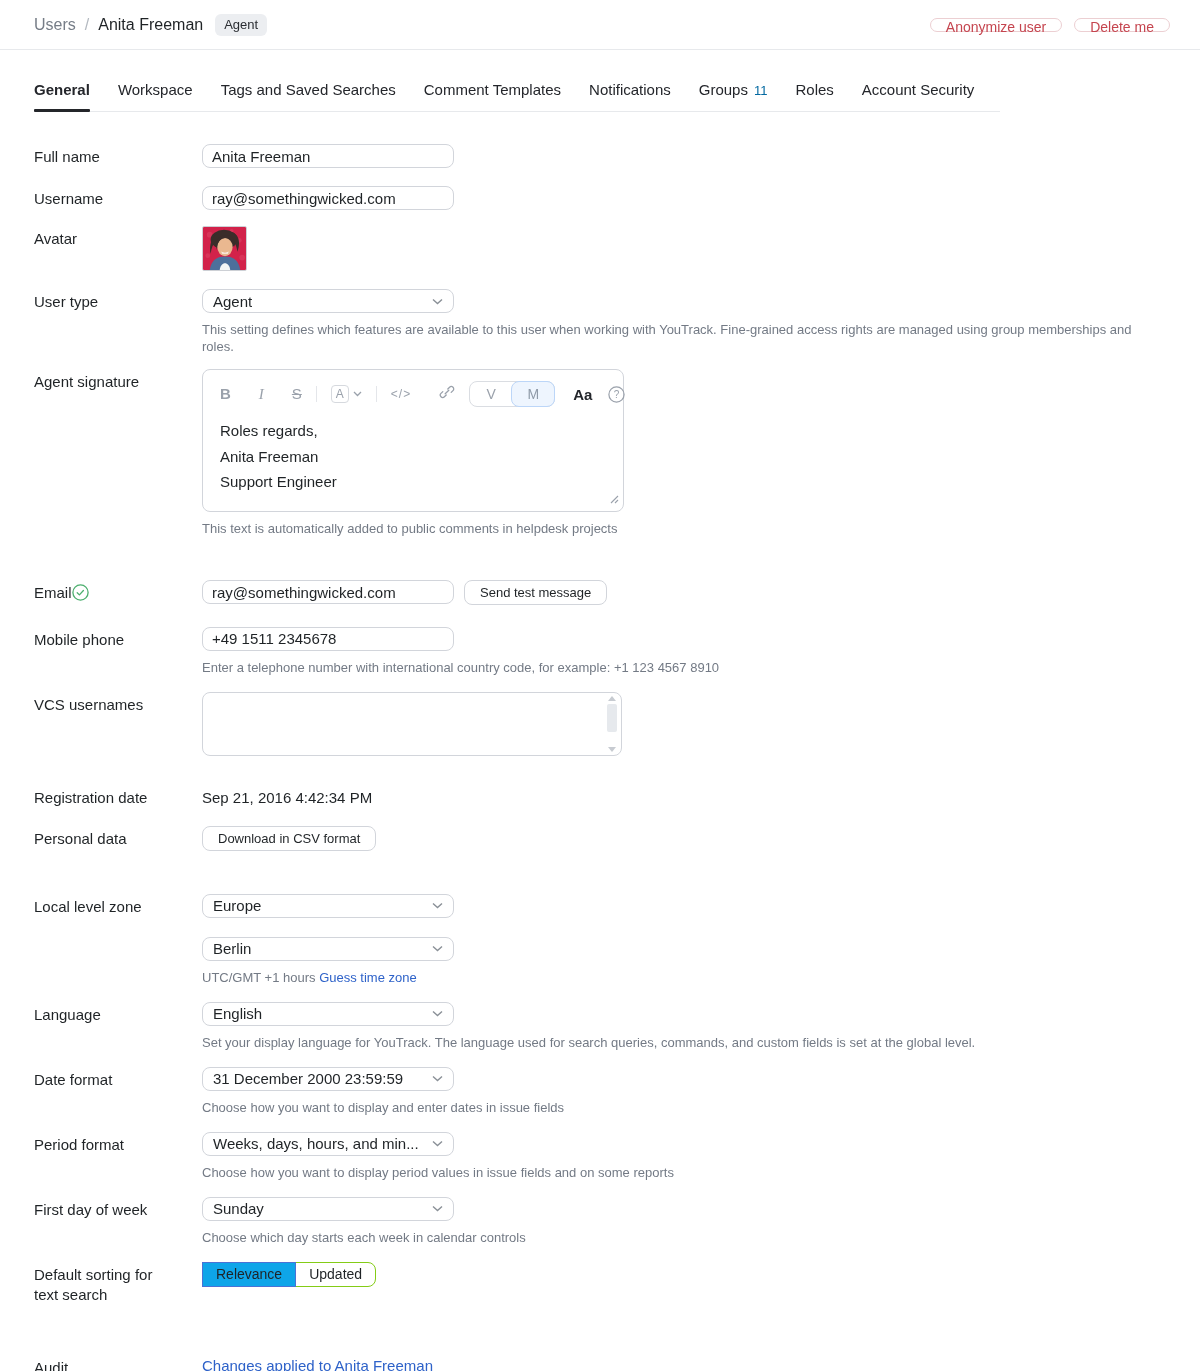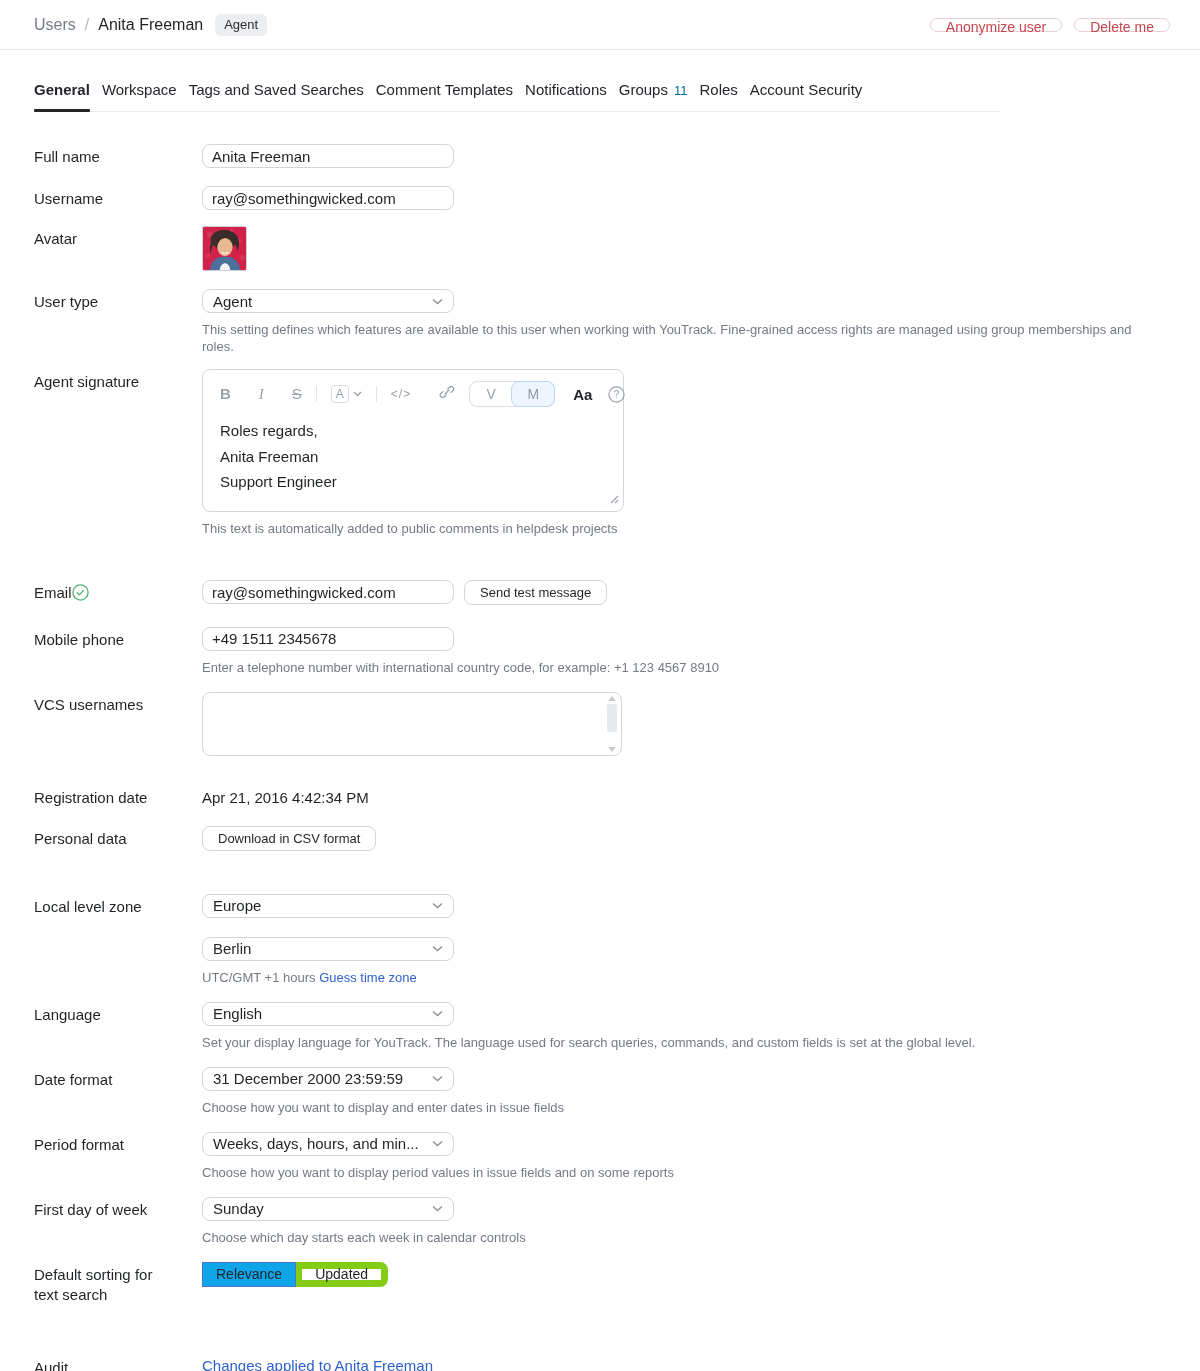--- a/index.html
+++ b/index.html
@@ -26,21 +26,21 @@
   }
   .header-actions { display: flex; gap: 12px; }
   .danger-btn {
     background: #fff; border: 1px solid #eccfd2; color: #c5454f;
     border-radius: 8px; height: 14px; padding: 0 15px; font-size: 14px;
     font-family: inherit; cursor: pointer;
   }
 
   
   .tabs {
-    display: flex; gap: 12px; margin: 31px 0 0 34px; width: 966px;
+    display: flex; gap: 28px; margin: 31px 0 0 34px; width: 966px;
     border-bottom: 1px solid #e7e9ec;
   }
   .tab {
     font-size: 15px; padding-bottom: 13px; position: relative;
     display: flex; gap: 6px; align-items: baseline; cursor: pointer; color: #24262b;
   }
   .tab.active { font-weight: 700; }
   .tab.active::after {
     content: ""; position: absolute; left: 0; right: 0; bottom: -1px;
     height: 3px; background: #24262a; border-radius: 1px;
@@ -129,21 +129,21 @@
     border-top: 5px solid #c7cbd1; margin-top: auto; cursor: pointer;
   }
   .scroll-thumb { width: 10px; height: 28px; background: #e6e9ed; border-radius: 2px; cursor: grab; }
 
   .static-value { padding-top: 3px; line-height: 20px; }
 
   
   .seg-group { display: flex; }
   .seg {
     height: 25px; padding: 0 13px; display: flex; align-items: center;
-    font-size: 14px; border: 7px solid #84cc16; background: #fff; cursor: pointer; color: #1f2326;
+    font-size: 14px; border: 1px solid #84cc16; background: #fff; cursor: pointer; color: #1f2326;
   }
   .seg:first-child { border-radius: 8px 0 0 8px; }
   .seg:last-child { border-radius: 0 8px 8px 0; margin-left: -1px; }
   .seg.selected {
     border: 1px solid #4a72d5; background: #0ea5e9; border-radius: 0;
     position: relative; z-index: 1;
   }
 
   .audit-links { display: flex; flex-direction: column; gap: 9px; padding-top: 2px; }
 
@@ -336,21 +336,21 @@
       <div class="vcs-scroll">
         <span class="scroll-arrow-up"></span>
         <span class="scroll-thumb"></span>
         <span class="scroll-arrow-down"></span>
       </div>
     </div>
   </div>
 
   <div class="row">
     <div class="row-label">Registration date</div>
-    <div class="static-value">Apr 21, 2016 4:42:34 PM</div>
+    <div class="static-value">Sep 21, 2016 4:42:34 PM</div>
   </div>
 
   <div class="row mb-xl">
     <div class="row-label">Personal data</div>
     <div><button class="secondary-btn">Download in CSV format</button></div>
   </div>
 
   <div class="row mb-sm">
     <div class="row-label">Local level zone</div>
     <div class="control-stack">

